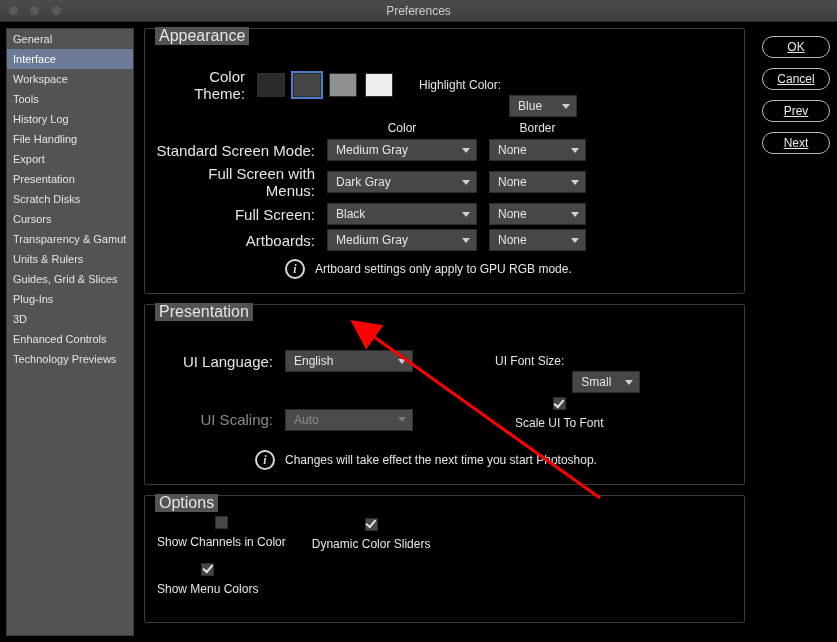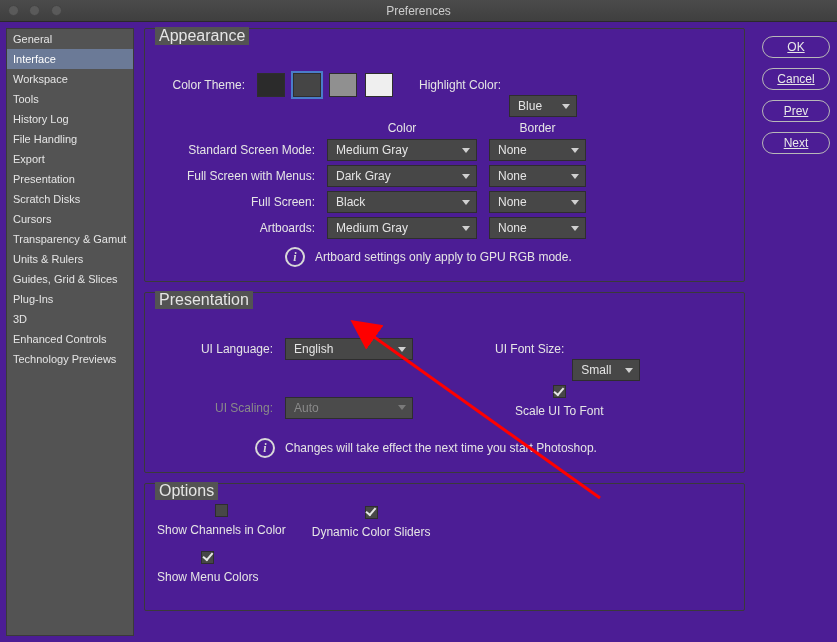--- a/index.html
+++ b/index.html
@@ -20,21 +20,21 @@
   .win-btn {
     width: 11px; height: 11px; border-radius: 50%;
     display: inline-block; margin-right: 7px;
     background: #5a5a5a; border: 1px solid #444;
   }
   .win-btns { position: absolute; left: 8px; top: 5px; }
   .titlebar-text { color: #ccc; font-size: 12px; }
   .frame {
     display: flex;
     height: calc(642px - 22px);
-    background: #4c1d95;
+    background: #000000;
     padding: 6px;
     gap: 6px;
   }
   .sidebar {
     width: 128px;
     background: #535353;
     border: 1px solid #3a3a3a;
     overflow: auto;
   }
   .sidebar-item {
@@ -92,21 +92,21 @@
   .row {
     display: flex;
     align-items: center;
     gap: 12px;
     margin: 4px 0;
   }
   .rlabel {
     width: 160px;
     text-align: right;
     color: #e5e5e5;
-    font-size: 12px;
+    font-size: 15px;
   }
   .rlabel.dim { color: #8a8a8a; }
   .swatches { display: flex; gap: 8px; align-items: center; }
   .swatch {
     width: 28px; height: 24px;
     border: 1px solid #2e2e2e;
     cursor: pointer;
   }
   .swatch.selected { outline: 2px solid #4a7cc9; outline-offset: 0; }
   .sel {

